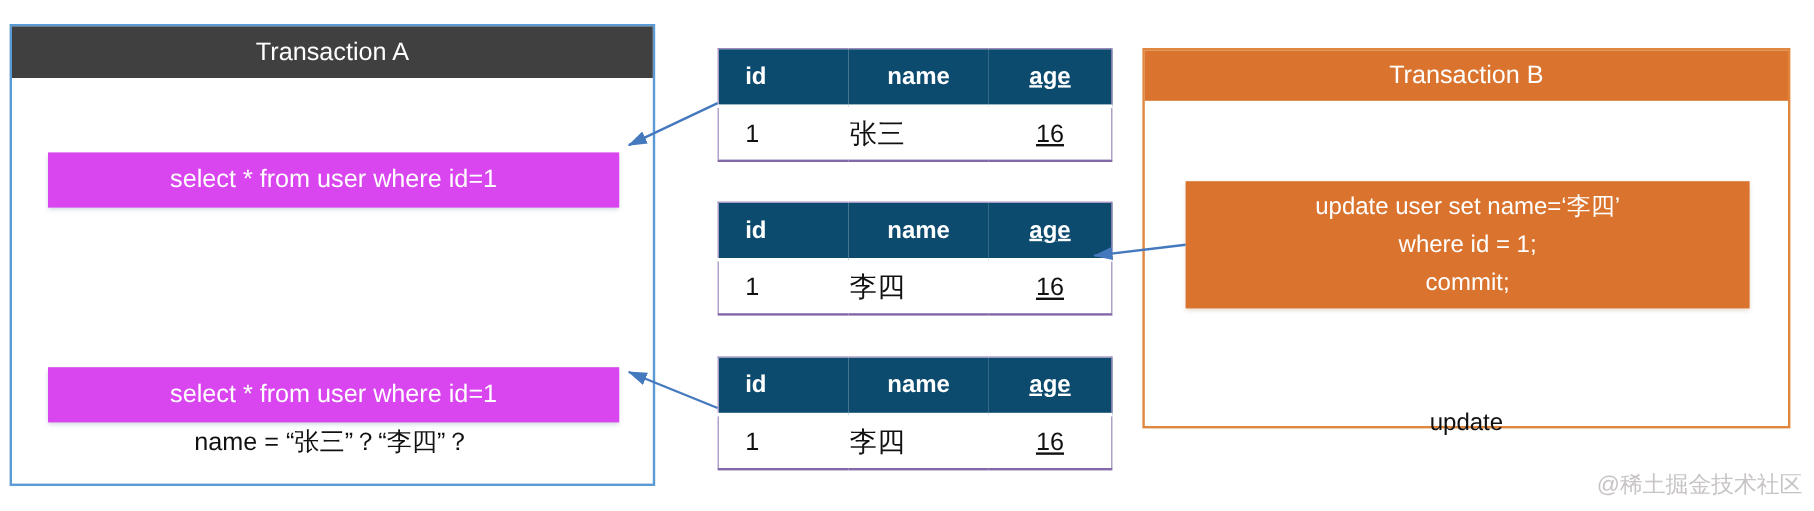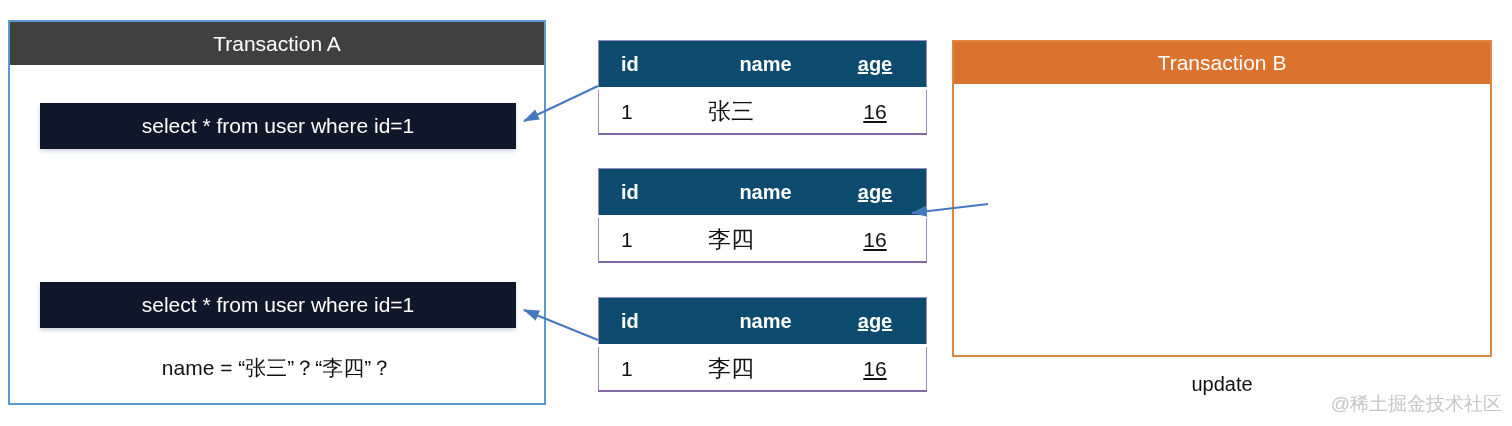--- a/index.html
+++ b/index.html
@@ -49,21 +49,21 @@
     position: absolute;
     box-sizing: border-box;
     display: flex;
     align-items: center;
     justify-content: center;
     color: #ffffff;
     font-size: 21px;
     text-align: center;
     box-shadow: 0 2px 4px rgba(110, 130, 160, 0.35);
   }
-  .sql-blue { background: #0f172a; }
+  .sql-blue { background: #d946ef; margin-top: 24px; }
   .sql-orange { background: #D9732D; box-shadow: 0 2px 4px rgba(160, 120, 80, 0.30); }
   .sql-1 { left: 40px; top: 103px; width: 476px; height: 46px; }
   .sql-2 { left: 40px; top: 282px; width: 476px; height: 46px; }
   .sql-update {
     left: 988px; top: 151px;
     width: 470px; height: 106px;
     flex-direction: column;
     line-height: 32px;
     font-size: 20px;
   }
@@ -76,21 +76,20 @@
     font-size: 21px;
     color: #111111;
   }
   .update-label {
     position: absolute;
     left: 952px; top: 341px;
     width: 540px;
     text-align: center;
     font-size: 20px;
     color: #111111;
-    margin-top: 32px;
   }
 
   
   .dtable {
     position: absolute;
     left: 598px;
     width: 300px;
     border-collapse: collapse;
     table-layout: fixed;
     background: #ffffff;
@@ -142,20 +141,25 @@
   <div class="sql-box sql-blue sql-2">select * from user where id=1</div>
 
   <div class="question">name = “张三”？“李四”？</div>
 
   <div class="txn txn-b">
     <div class="txn-header">
       <span>Transaction B</span>
     </div>
   </div>
 
+  <div class="sql-box sql-orange sql-update">
+    <div>update user set name=‘李四’</div>
+    <div>where id = 1;</div>
+    <div>commit;</div>
+  </div>
 
   <div class="update-label">update</div>
 
   <table class="dtable t1">
     <thead>
       <tr>
         <th class="c-id">id</th>
         <th class="c-name">name</th>
         <th class="c-age">age</th>
       </tr>

